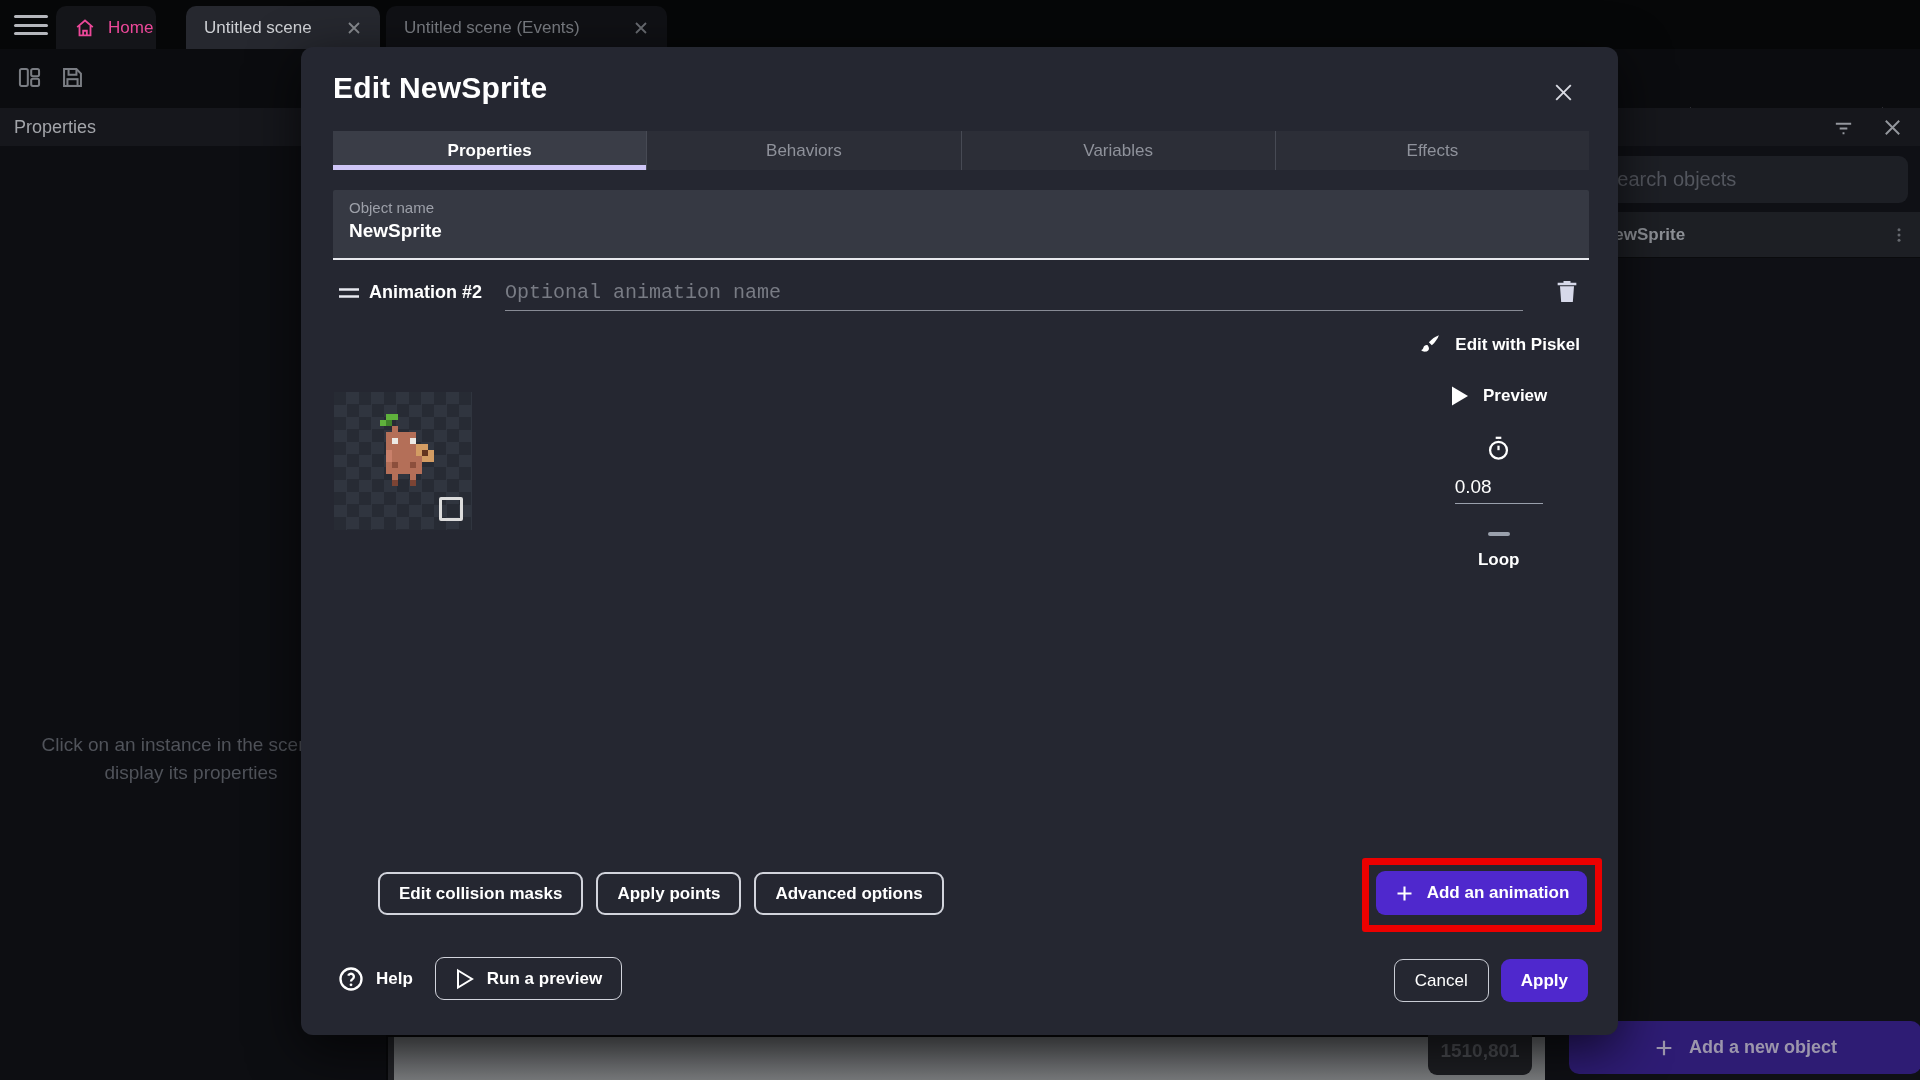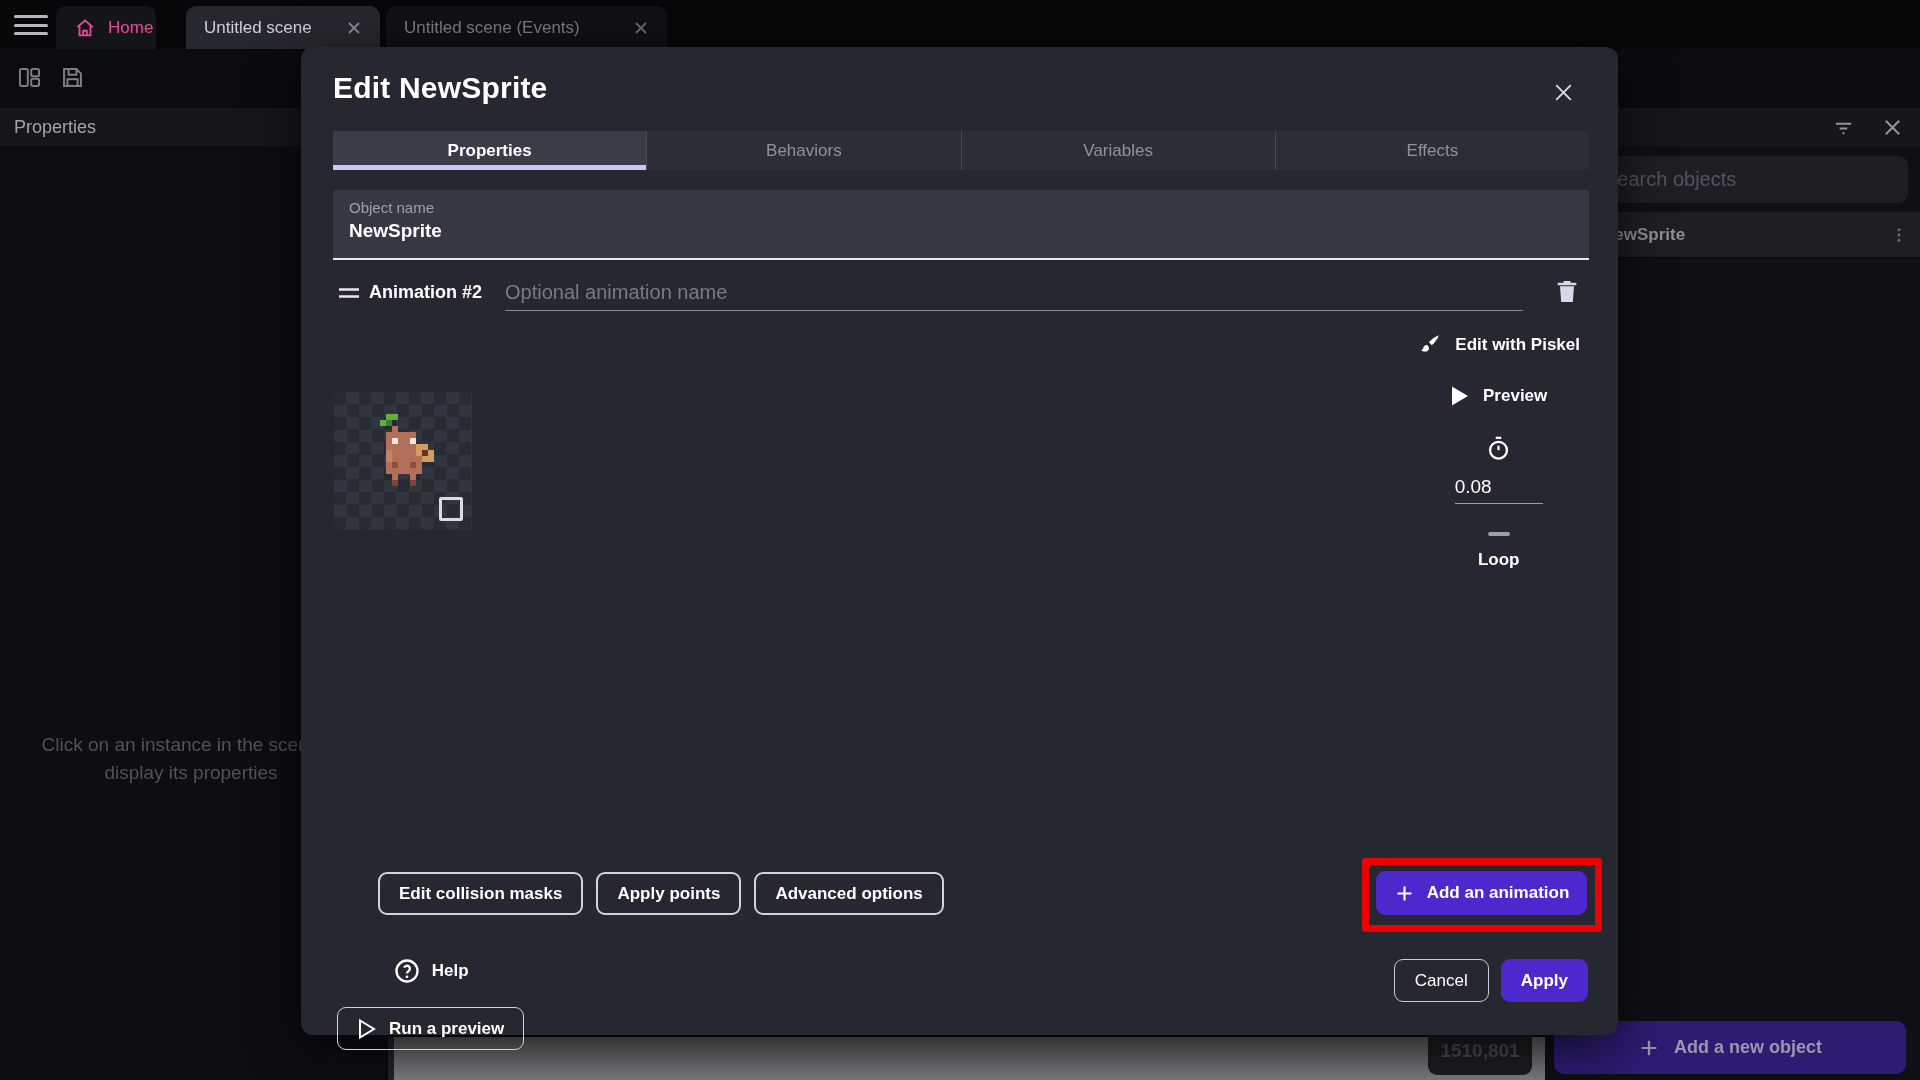--- a/index.html
+++ b/index.html
@@ -38,42 +38,42 @@
   .coord-badge { position:absolute; left:1428px; top:1027px; width:104px; height:48px; background:#1d1e22; border-radius:9px; color:#4a4c51; font-size:19px; font-weight:bold; display:flex; align-items:center; justify-content:center; z-index:2; }
 
   
   .right-panel { position:absolute; left:1545px; top:146px; width:375px; bottom:0; background:#0f1015; }
   .search-box { position:absolute; left:43px; top:10px; width:320px; height:47px; background:#1d1f25; border-radius:9px; }
   .search-box input { width:100%; height:100%; background:transparent; border:none; outline:none; color:#a9acb3; font-size:20px; padding:0 16px; font-family:inherit; }
   .search-box input::placeholder { color:#53565e; }
   .object-row { position:absolute; left:0; top:66px; width:375px; height:46px; background:#1d1f24; border-bottom:1px solid #0a0b0d; display:flex; align-items:center; cursor:pointer; }
   .object-row .oname { margin-left:57px; font-size:17px; font-weight:bold; color:#8d9096; }
   .object-row .dots { margin-left:auto; margin-right:12px; color:#66696f; }
-  .add-object-btn { position:absolute; left:9px; bottom:6px; width:352px; height:53px; background:#2e1c74; border-radius:10px; display:flex; align-items:center; justify-content:center; gap:14px; color:#9c96ac; font-size:18px; font-weight:bold; cursor:pointer; }
+  .add-object-btn { position:absolute; left:24px; bottom:6px; width:352px; height:53px; background:#2e1c74; border-radius:10px; display:flex; align-items:center; justify-content:center; gap:14px; color:#9c96ac; font-size:18px; font-weight:bold; cursor:pointer; }
 
   
   .dialog { position:absolute; left:301px; top:47px; width:1317px; height:988px; background:#252731; border-radius:12px; box-shadow:0 14px 52px rgba(0,0,0,.68); z-index:10; }
   .dlg-title { position:absolute; left:32px; top:24px; font-size:30px; font-weight:800; color:#ffffff; letter-spacing:.2px; }
   .dlg-close { position:absolute; right:38px; top:29px; color:#d9dbe3; cursor:pointer; padding:4px; }
 
   .dlg-tabs { position:absolute; left:32px; top:84px; right:29px; height:39px; display:flex; }
   .dtab { flex:1; background:#2c2e37; color:#8f929b; font-size:17px; display:flex; align-items:center; justify-content:center; position:relative; cursor:pointer; }
   .dtab + .dtab { border-left:1px solid #474a54; }
   .dtab.active { background:#3a3d47; color:#fff; font-weight:bold; }
   .dtab.active::after { content:""; position:absolute; left:0; right:0; bottom:0; height:5px; background:var(--tab-underline,#cfc6f7); }
 
   .name-field { position:absolute; left:32px; top:143px; right:29px; height:70px; background:#363943; border-bottom:2px solid #e8e9ee; border-radius:2px 2px 0 0; }
   .name-field .flabel { position:absolute; left:16px; top:9px; font-size:15px; color:#9da0a9; }
   .name-field input { position:absolute; left:16px; top:30px; right:16px; background:transparent; border:none; outline:none; color:#fff; font-size:19px; font-weight:bold; font-family:inherit; }
 
   .anim-row { position:absolute; left:32px; top:228px; right:29px; height:40px; }
   .drag-handle { position:absolute; left:4px; top:10px; color:#e6e8ee; cursor:grab; }
   .anim-label { position:absolute; left:36px; top:7px; font-size:18px; font-weight:bold; color:#fff; }
   .anim-input { position:absolute; left:172px; top:0; right:66px; height:36px; border-bottom:1px solid #888b95; }
-  .anim-input input { width:100%; height:100%; background:transparent; border:none; outline:none; color:#d8dae0; font-size:20px; font-family:Liberation Sans, sans-serif; }
+  .anim-input input { width:100%; height:100%; background:transparent; border:none; outline:none; color:#d8dae0; font-size:20px; font-family:Liberation Mono, monospace; }
   .anim-input input::placeholder { color:#787b84; }
   .anim-trash { position:absolute; right:8px; top:2px; color:#d7d9ea; cursor:pointer; }
 
   .piskel-row { position:absolute; right:38px; top:285px; height:40px; display:flex; align-items:center; gap:14px; color:#fff;flex-direction:column; }
   .piskel-row .grp { display:flex; align-items:center; gap:13px; cursor:pointer; }
   .piskel-row .blabel { font-size:17px; font-weight:bold; }
   .gap28 { width:14px; }
   .time-input { width:88px; border-bottom:1.5px solid #9aa0ac; }
   .time-input input { width:100%; background:transparent; border:none; outline:none; color:#fff; font-size:19px; padding-bottom:5px; font-family:inherit; }
   .loop-box { width:22px; height:22px; border:2.5px solid #9aa0ac; border-radius:3px; cursor:pointer; }
@@ -85,21 +85,21 @@
 
   .add-sprite { position:absolute; right:38px; top:391px; height:43px; display:flex; background:var(--accent,#4f28cd); border-radius:9px; color:#fff; overflow:hidden; cursor:pointer; }
   .add-sprite .main { display:flex; align-items:center; gap:13px; padding:0 22px; font-size:17px; font-weight:bold; }
   .add-sprite .caret { width:44px; display:flex; align-items:center; justify-content:center; border-left:1px solid rgba(10,0,50,.45); }
 
   .btn-outline { height:43px; border:2px solid #d2d4dc; border-radius:9px; background:transparent; color:#fff; font-size:17px; font-weight:bold; padding:0 19px; display:flex; align-items:center; gap:12px; cursor:pointer; font-family:inherit; }
   .masks-row { position:absolute; left:33px; top:825px; display:flex; gap:13px;padding-left:44px; }
 
   .add-anim { position:absolute; right:31px; top:824px; width:211px; height:44px; background:var(--accent,#4f28cd); border-radius:9px; color:#fff; font-size:17px; font-weight:bold; display:flex; align-items:center; justify-content:center; gap:12px; cursor:pointer; }
 
-  .footer-left { position:absolute; left:36px; top:910px; display:flex; align-items:center; gap:22px;flex-direction:column; }
+  .footer-left { position:absolute; left:36px; top:910px; display:flex; align-items:center; gap:22px; }
   .help { display:flex; align-items:center; gap:11px; color:#fff; font-size:17px; font-weight:bold; cursor:pointer; }
   .footer-right { position:absolute; right:30px; top:912px; display:flex; gap:12px; }
   .btn-apply { height:43px; min-width:87px; background:var(--accent,#4f28cd); border:none; border-radius:9px; color:#fff; font-size:17px; font-weight:bold; padding:0 20px; cursor:pointer; font-family:inherit; }
   .btn-cancel { height:43px; border:1.5px solid #c9ccd4; border-radius:9px; background:transparent; color:#fff; font-size:17px; font-weight:normal; padding:0 20px; cursor:pointer; font-family:inherit; }
 
   .annotation { position:absolute; left:1362px; top:858px; width:240px; height:74px; border:7px solid var(--highlight,#ec0000); border-radius:3px; z-index:30; pointer-events:none; }
 </style>
 </head>
 <body>
 

